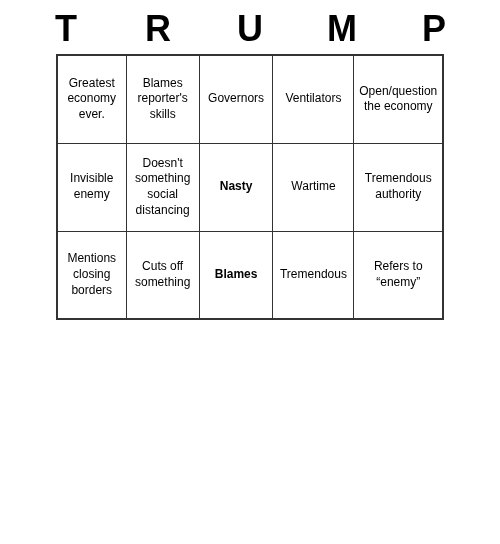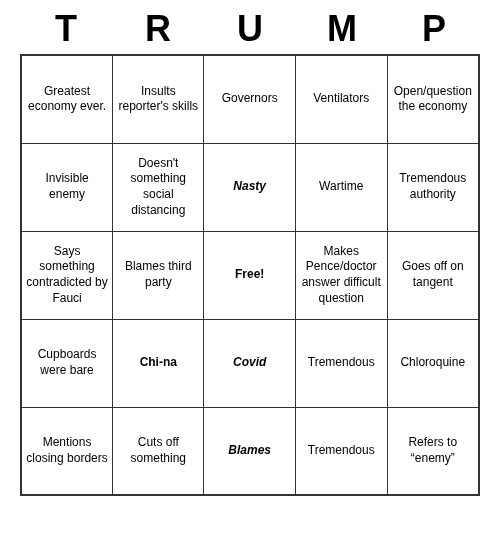--- a/index.html
+++ b/index.html
@@ -21,36 +21,35 @@
     }
     .bingo-title span {
       font-size: 36px;
       font-weight: bold;
       width: 80px;
       text-align: center;
     }
     .bingo-grid {
       border: 2px solid #333;
       border-collapse: collapse;
-      width: 460px;
+      width: 388px;
     }
     .bingo-grid td {
       border: 1.5px solid #333;
       width: 92px;
       height: 88px;
       text-align: center;
       vertical-align: middle;
       font-size: 12px;
       padding: 4px;
       line-height: 1.3;
     }
     .large-text {
       font-size: 22px;
       font-weight: bold;
-      font-style: italic;
     }
     .xl-text {
       font-size: 28px;
       font-weight: bold;
     }
   </style>
 </head>
 <body>
 
 <div class="bingo-title">
@@ -58,47 +57,33 @@
     <span>R</span>
     <span>U</span>
     <span>M</span>
     <span>P</span>
   </div>
 
 <table class="bingo-grid">
   <tbody id="grid-body">
   <tr>
         <td>Greatest economy ever.</td>
-        <td>Insults reporter's skills</td>
+        <td>Blames reporter's skills</td>
         <td>Governors</td>
         <td>Ventilators</td>
         <td>Open/question the economy</td>
       </tr>
       <tr>
         <td>Invisible enemy</td>
         <td>Doesn't something social distancing</td>
         <td class="large-text">Nasty</td>
         <td>Wartime</td>
         <td>Tremendous authority</td>
       </tr>
       <tr>
-        <td>Says something contradicted by Fauci</td>
-        <td>Blames third party</td>
-        <td class="xl-text">Free!</td>
-        <td>Makes Pence/doctor answer difficult question</td>
-        <td>Goes off on tangent</td>
-      </tr>
-      <tr>
-        <td>Cupboards were bare</td>
-        <td class="xl-text">Chi-na</td>
-        <td class="large-text">Covid</td>
-        <td>Tremendous</td>
-        <td>Chloroquine</td>
-      </tr>
-      <tr>
         <td>Mentions closing borders</td>
         <td>Cuts off something</td>
         <td class="large-text">Blames</td>
         <td>Tremendous</td>
         <td>Refers to “enemy”</td>
       </tr>
     </tbody>
 </table>
 
 </body></html>

